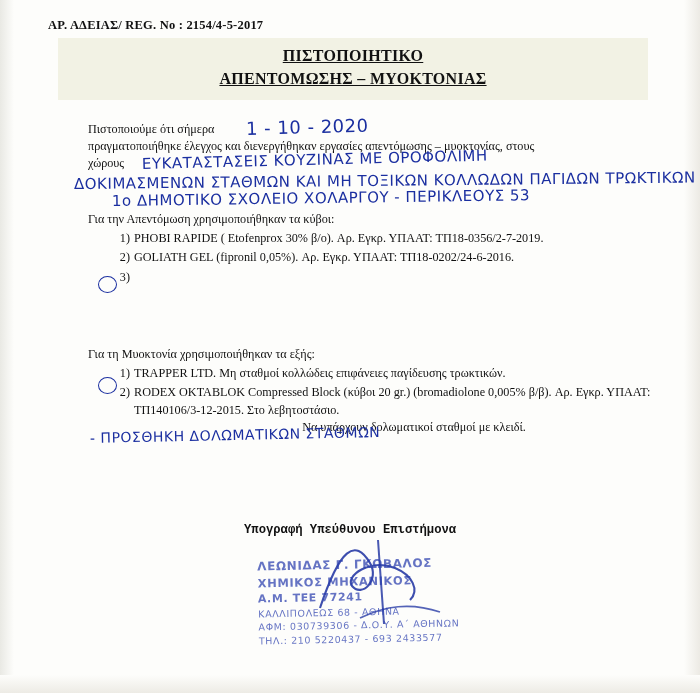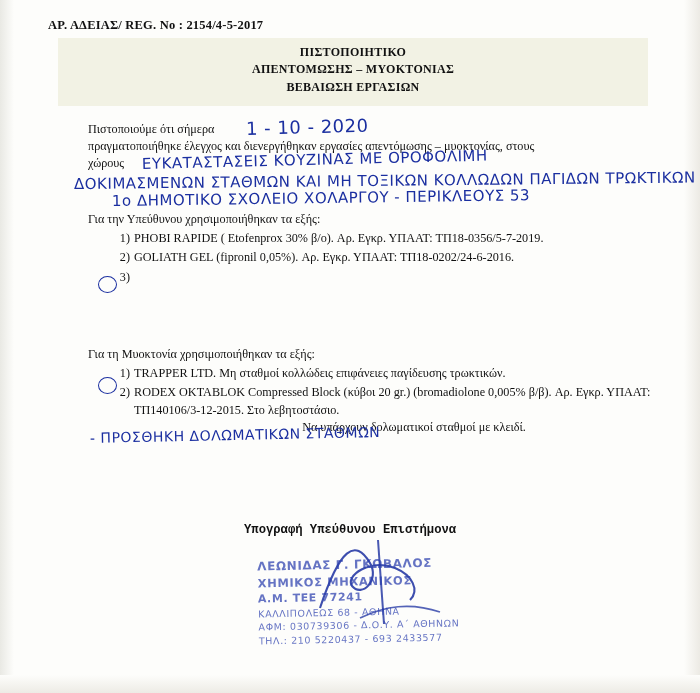--- a/index.html
+++ b/index.html
@@ -49,22 +49,23 @@
   .title-block {
     position: absolute;
     left: 58px;
     top: 38px;
     width: 590px;
     background: #f2f2e4;
     padding: 6px 0 10px 0;
     text-align: center;
   }
   .title-line {
-    font-size: 12px;
-    font-weight: bold;
+    font-size: 16px;
+    font-weight: bold;
+    text-decoration: underline;
     line-height: 1.45;
     letter-spacing: 0.3px;
   }
 
   .body-text {
     position: absolute;
     font-size: 12.2px;
     line-height: 1.5;
   }
 
@@ -203,38 +204,37 @@
 
   <div class="paper-edge-left"></div>
   <div class="paper-edge-right"></div>
   <div class="paper-edge-bottom"></div>
 
   <div class="reg-line">ΑΡ. ΑΔΕΙΑΣ/ REG. No :  2154/4-5-2017</div>
 
   <div class="title-block">
     <div class="title-line">ΠΙΣΤΟΠΟΙΗΤΙΚΟ</div>
     <div class="title-line">ΑΠΕΝΤΟΜΩΣΗΣ – ΜΥΟΚΤΟΝΙΑΣ</div>
-    <div class="title-line">ΒΕΒΑΙΩΣΗ ΕΡΓΑΣΙΩΝ</div>
   </div>
 
   <div class="body-text l1">Πιστοποιούμε ότι σήμερα</div>
   <div class="body-text l2">πραγματοποιήθηκε  έλεγχος και διενεργήθηκαν εργασίες απεντόμωσης – μυοκτονίας, στους</div>
   <div class="body-text l3">χώρους</div>
 
   <div class="hand hw-date">1 - 10 - 2020</div>
   <div class="hand hw-l1">ΕΥΚΑΤΑΣΤΑΣΕΙΣ ΚΟΥΖΙΝΑΣ ΜΕ ΟΡΟΦΟΛΙΜΗ</div>
   <div class="hand hw-l2">ΔΟΚΙΜΑΣΜΕΝΩΝ ΣΤΑΘΜΩΝ ΚΑΙ ΜΗ ΤΟΞΙΚΩΝ ΚΟΛΛΩΔΩΝ ΠΑΓΙΔΩΝ ΤΡΩΚΤΙΚΩΝ</div>
   <div class="hand hw-l3">1ο ΔΗΜΟΤΙΚΟ ΣΧΟΛΕΙΟ ΧΟΛΑΡΓΟΥ - ΠΕΡΙΚΛΕΟΥΣ 53</div>
 
-  <div class="section-head sec1">Για την Υπεύθυνου χρησιμοποιήθηκαν τα εξής:</div>
+  <div class="section-head sec1">Για την Απεντόμωση χρησιμοποιήθηκαν τα κύβοι:</div>
 
   <ol class="items list1">
     <li>
       <span class="num">1)</span>
-      <span>PHOBI RAPIDE ( Etofenprox 30% β/ο). Αρ. Εγκρ. ΥΠΑΑΤ: ΤΠ18-0356/5-7-2019.</span>
+      <span>PHOBI RAPIDE ( Etofenprox 30% β/ο). Αρ. Εγκρ. ΥΠΑΑΤ: ΤΠ18-0356/2-7-2019.</span>
     </li>
     <li>
       <span class="num">2)</span>
       <span>GOLIATH GEL (fipronil 0,05%). Αρ. Εγκρ. ΥΠΑΑΤ: ΤΠ18-0202/24-6-2016.</span>
     </li>
     <li>
       <span class="num">3)</span>
     </li>
   </ol>
   <div class="circle-mark circ-3"></div>

